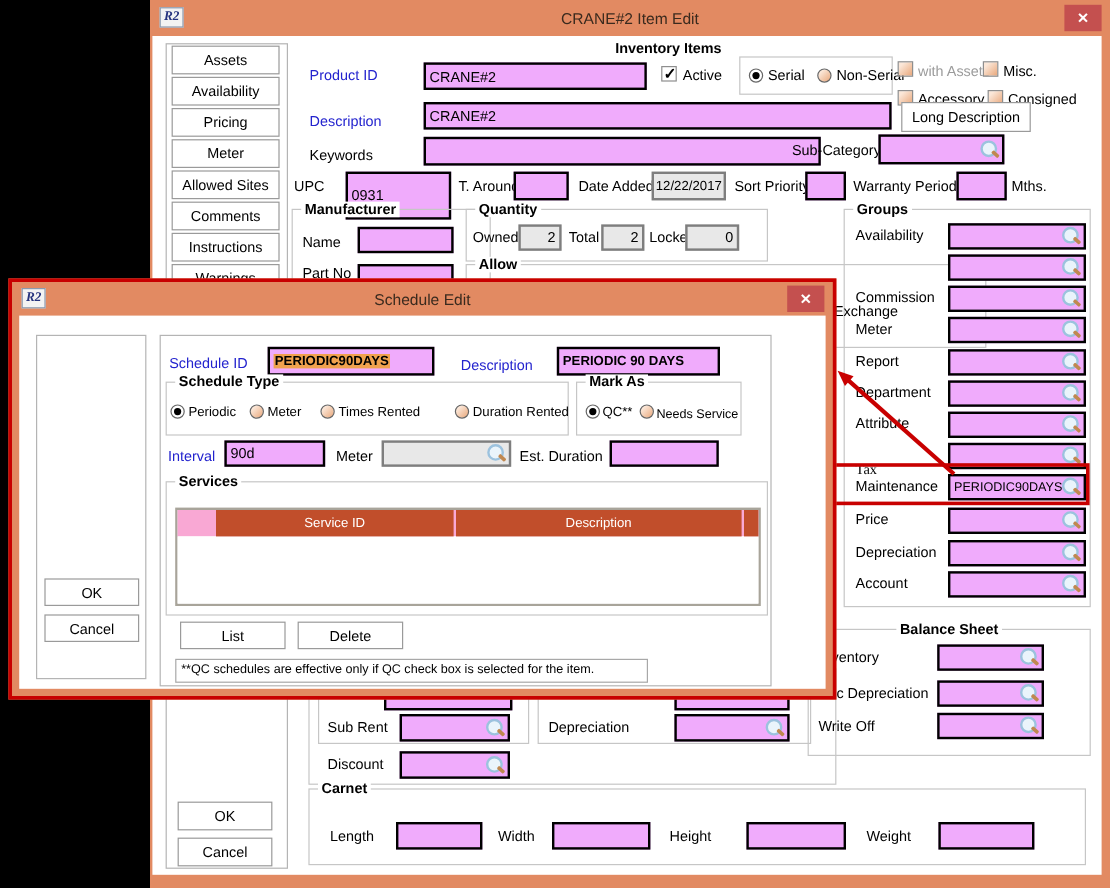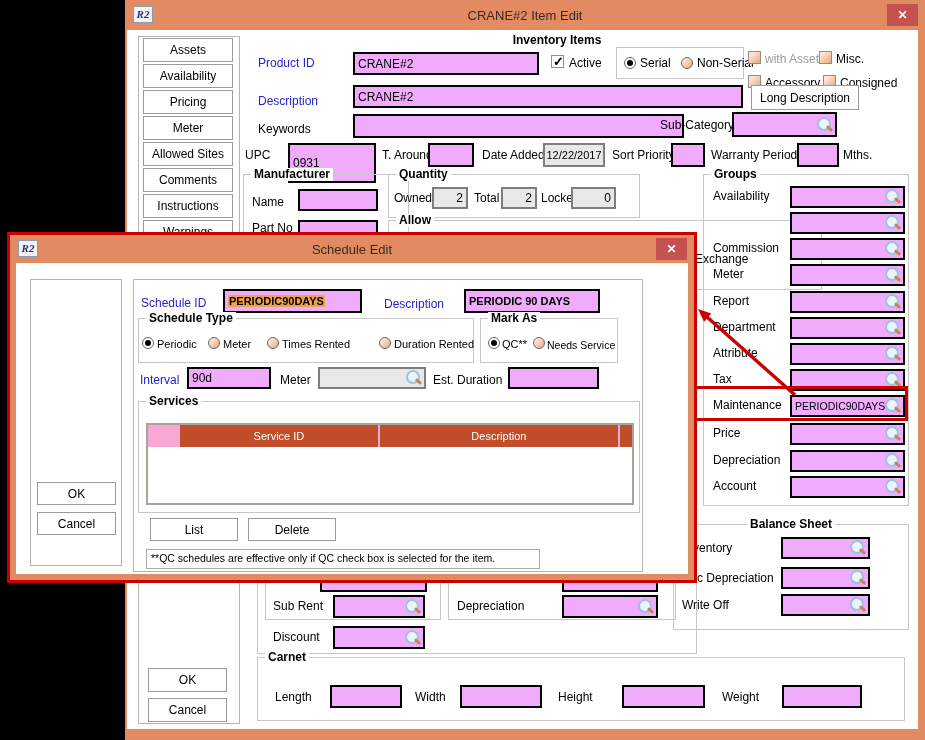--- a/index.html
+++ b/index.html
@@ -164,21 +164,21 @@
       <div class="lbl" style="left:586px;top:291px;">Department</div>
       <div class="fld sm" style="left:663px;top:287px;width:115px;height:22px;">
           <span></span>
           <span class="mag"></span>
         </div>
       <div class="lbl" style="left:586px;top:317px;">Attribute</div>
       <div class="fld sm" style="left:663px;top:313px;width:115px;height:22px;">
           <span></span>
           <span class="mag"></span>
         </div>
-      <div class="lbl" style="left:586px;top:343px;">Tax</div>
+      <div class="lbl" style="left:586px;top:355px;font-family:Liberation Serif, serif;">Tax</div>
       <div class="fld sm" style="left:663px;top:339px;width:115px;height:22px;">
           <span></span>
           <span class="mag"></span>
         </div>
       <div class="lbl" style="left:586px;top:369px;">Maintenance</div>
       <div class="fld" style="left:663px;top:365px;width:115px;height:22px;font-size:10.5px;">
           <span>PERIODIC90DAYS</span>
           <span class="mag"></span>
         </div>
       <div class="lbl" style="left:586px;top:397px;">Price</div>

